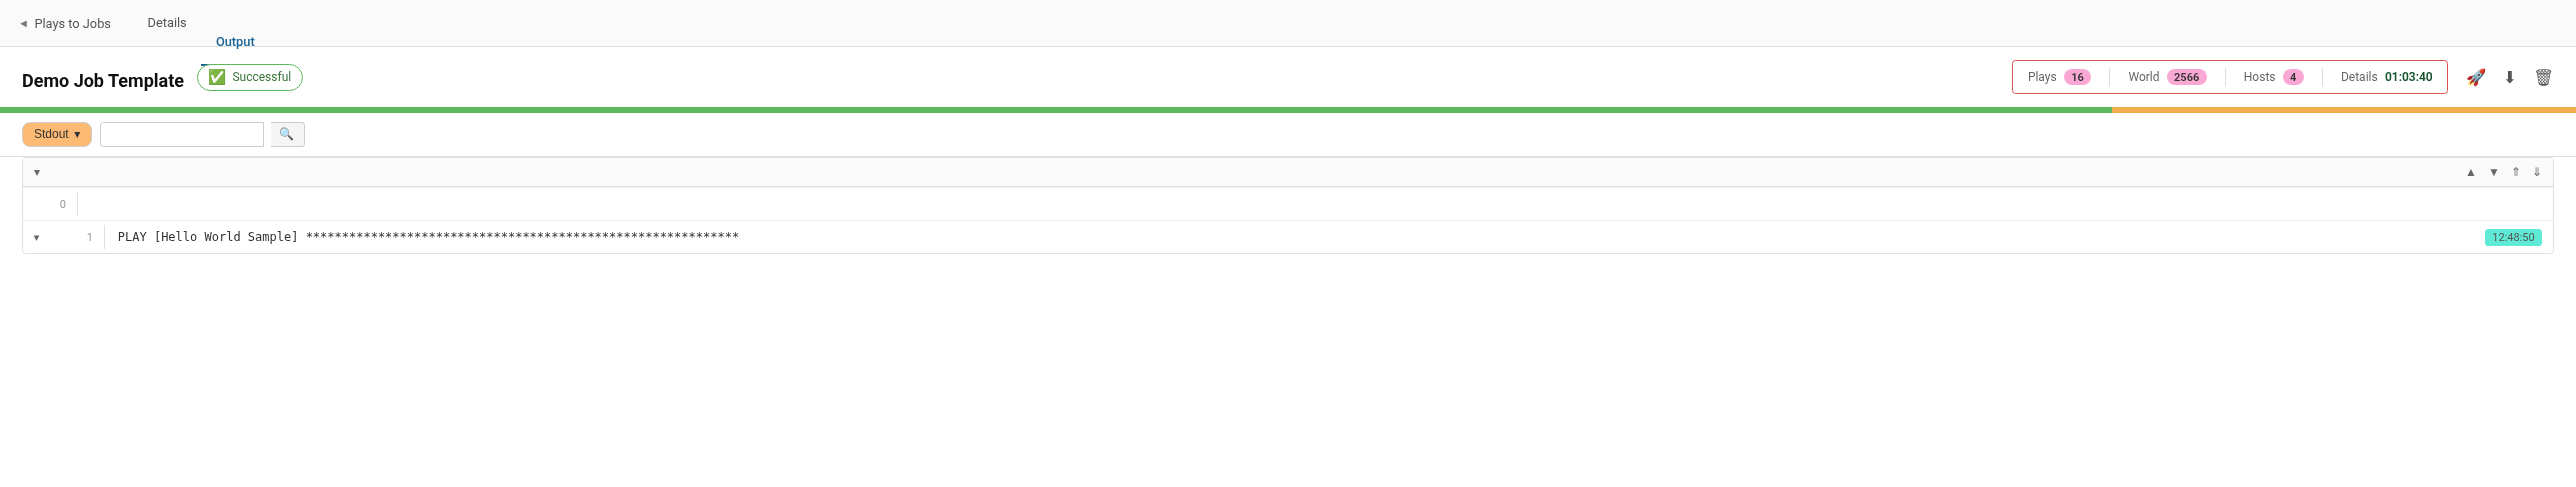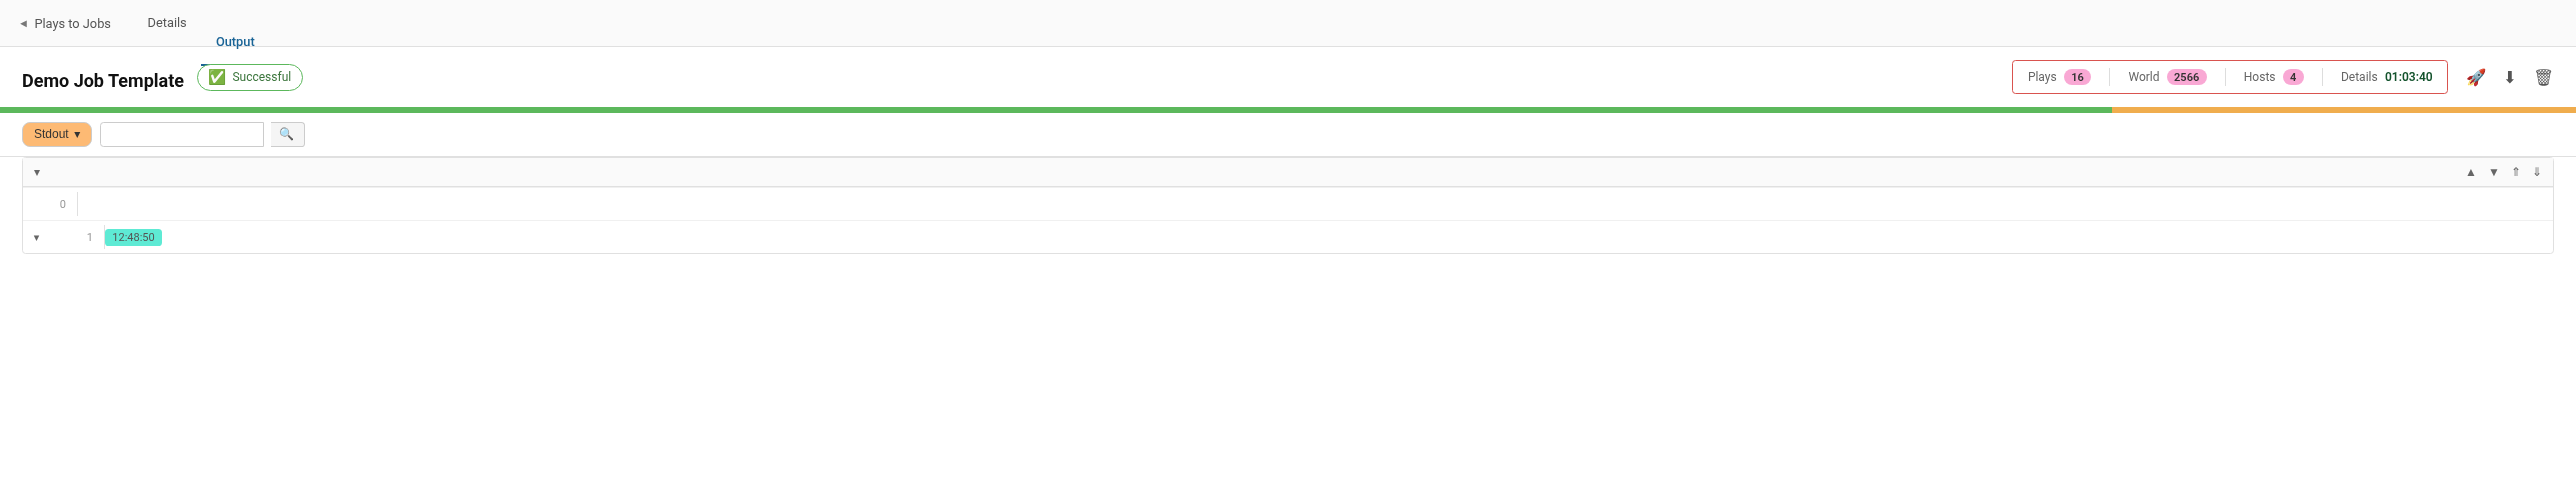--- a/index.html
+++ b/index.html
@@ -357,16 +357,17 @@
   </div>
 
   <div class="output-row">
     <div class="row-number">0</div>
     <div class="row-content"></div>
   </div>
 
   <div class="output-row">
     <span class="row-expand">▾</span>
     <div class="row-number">1</div>
+    <div class="row-content">PLAY [Hello World Sample] ************************************************************</div>
     <div class="row-timestamp">12:48:50</div>
   </div>
 </div>
 
 
 </body></html>

